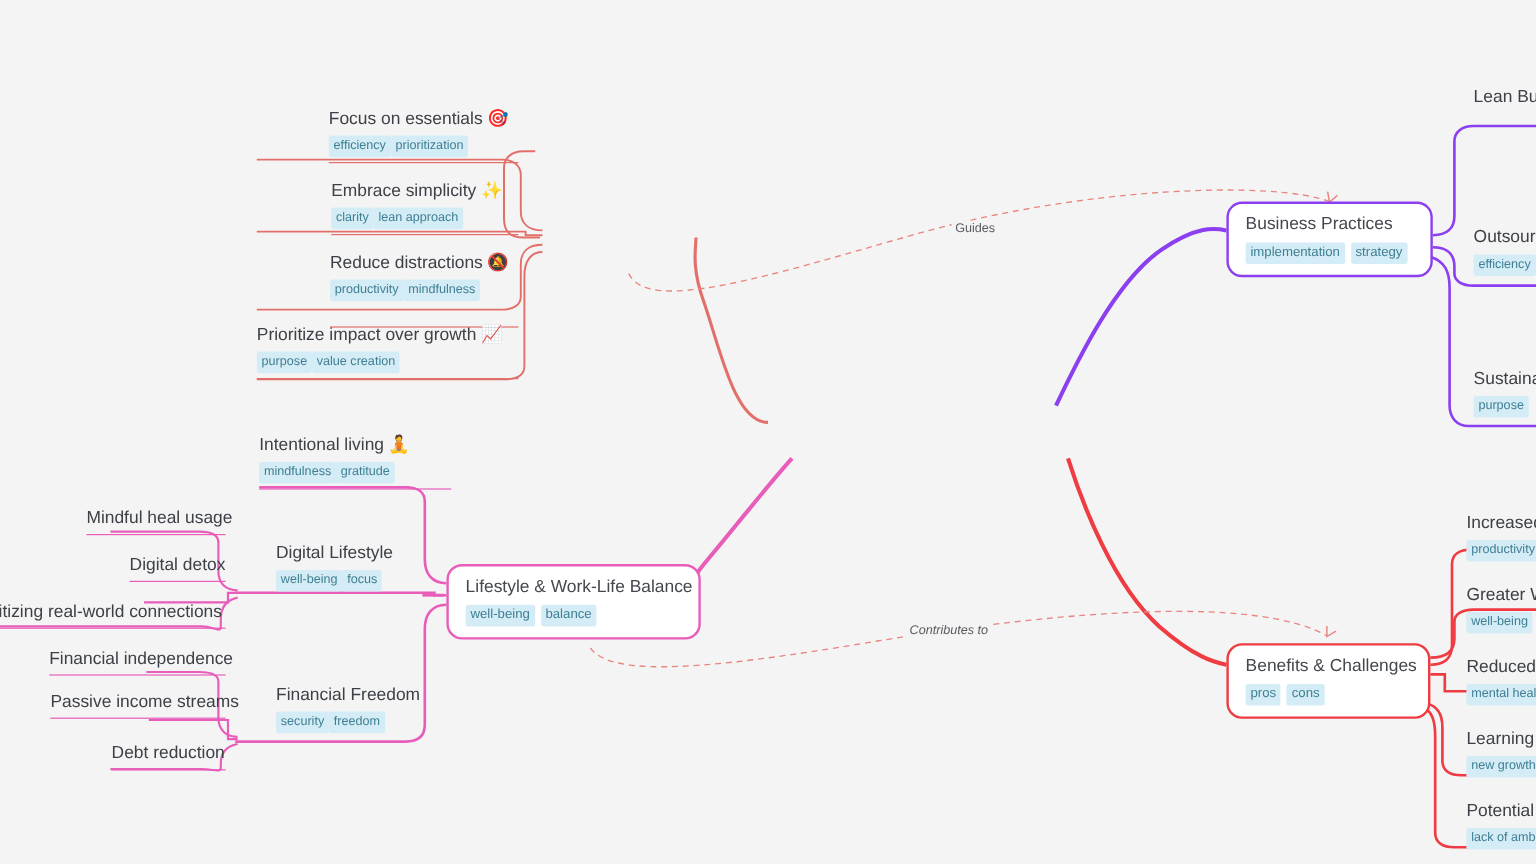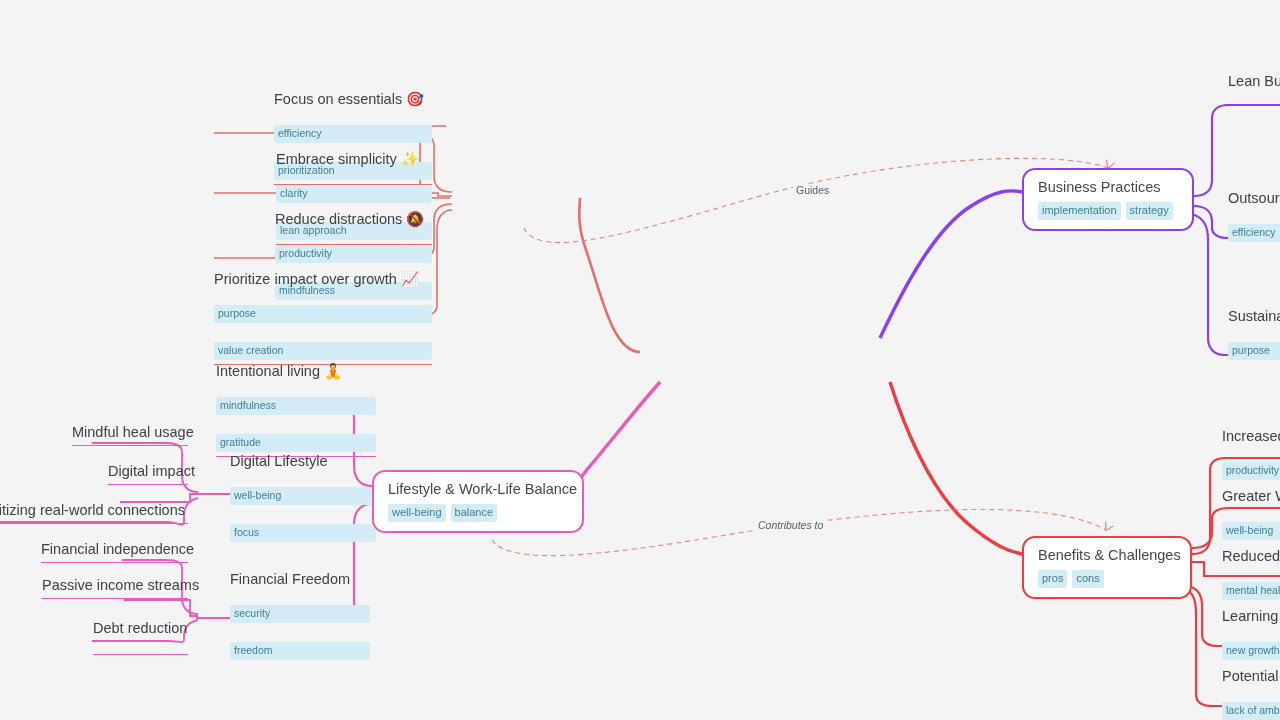--- a/index.html
+++ b/index.html
@@ -33,21 +33,21 @@
     border: 2.5px solid #888; border-radius: 13px;
     padding: 8px 14px 9px 14px; z-index: 5;
     white-space: nowrap;
   }
   .node .ntitle { font-size: 14.5px; color: #44474d; line-height: 19px; font-weight: 400; }
   .node .ntags { margin-top: 5px; display: flex; gap: 5px; }
 
   
   .leaf { position: absolute; z-index: 4; white-space: nowrap; }
   .leaf .ltitle { font-size: 14.5px; color: #3d4046; line-height: 19px; }
-  .leaf .ltags { margin-top: 16px; display: flex; gap: 19px; flex-direction: column; }
+  .leaf .ltags { margin-top: 4px; display: flex; gap: 0; }
 
   
   .tag {
     background: #d4ecf5; color: #3f7f93;
     font-size: 10.5px; line-height: 13px;
     padding: 2px 4px 3px 4px; border-radius: 2px;
     white-space: nowrap;
   }
   .central .tag { background: #cdeaf4; color: #34707f; font-size: 11px; }
   .node .tag { font-size: 11px; }
@@ -195,21 +195,21 @@
       <span class="tag">well-being</span>
       <span class="tag">focus</span>
     </div>
   </div>
 
   <div class="leaf" style="left:72px; top:423px; border-bottom:1.8px solid #e85dba; padding-bottom:3px; width:116px;">
     <div class="ltitle">Mindful heal usage</div>
   </div>
 
   <div class="leaf" style="left:108px; top:462px; border-bottom:1.8px solid #e85dba; padding-bottom:3px; width:80px;">
-    <div class="ltitle">Digital impact</div>
+    <div class="ltitle">Digital detox</div>
   </div>
 
   <div class="leaf" style="left:-6px; top:501px; border-bottom:1.8px solid #e85dba; padding-bottom:3px; width:194px;">
     <div class="ltitle">ritizing real-world connections</div>
   </div>
 
   <div class="leaf" style="left:230px; top:570px; width:140px;">
     <div class="ltitle">Financial Freedom</div>
     <div class="ltags">
       <span class="tag">security</span>
@@ -218,21 +218,21 @@
   </div>
 
   <div class="leaf" style="left:41px; top:540px; border-bottom:1.8px solid #e85dba; padding-bottom:3px; width:147px;">
     <div class="ltitle">Financial independence</div>
   </div>
 
   <div class="leaf" style="left:42px; top:576px; border-bottom:1.8px solid #e85dba; padding-bottom:3px; width:146px;">
     <div class="ltitle">Passive income streams</div>
   </div>
 
-  <div class="leaf" style="left:93px; top:619px; border-bottom:1.8px solid #e85dba; padding-bottom:16px; width:95px;">
+  <div class="leaf" style="left:93px; top:619px; border-bottom:1.8px solid #e85dba; padding-bottom:3px; width:95px;">
     <div class="ltitle">Debt reduction</div>
   </div>
 
   <div class="node" style="left:1022px; top:536px; width:170px; border-color:#ef3b42;">
     <div class="ntitle">Benefits &amp; Challenges</div>
     <div class="ntags">
       <span class="tag">pros</span>
       <span class="tag">cons</span>
     </div>
   </div>

